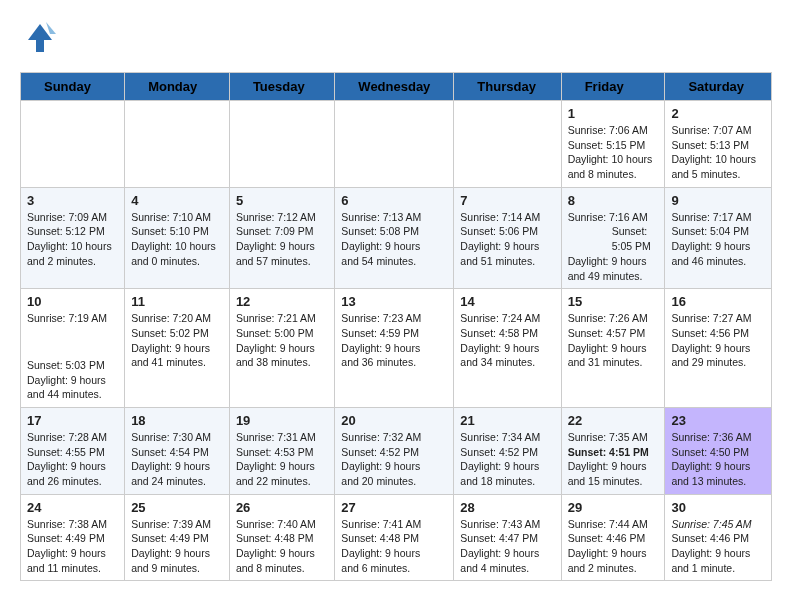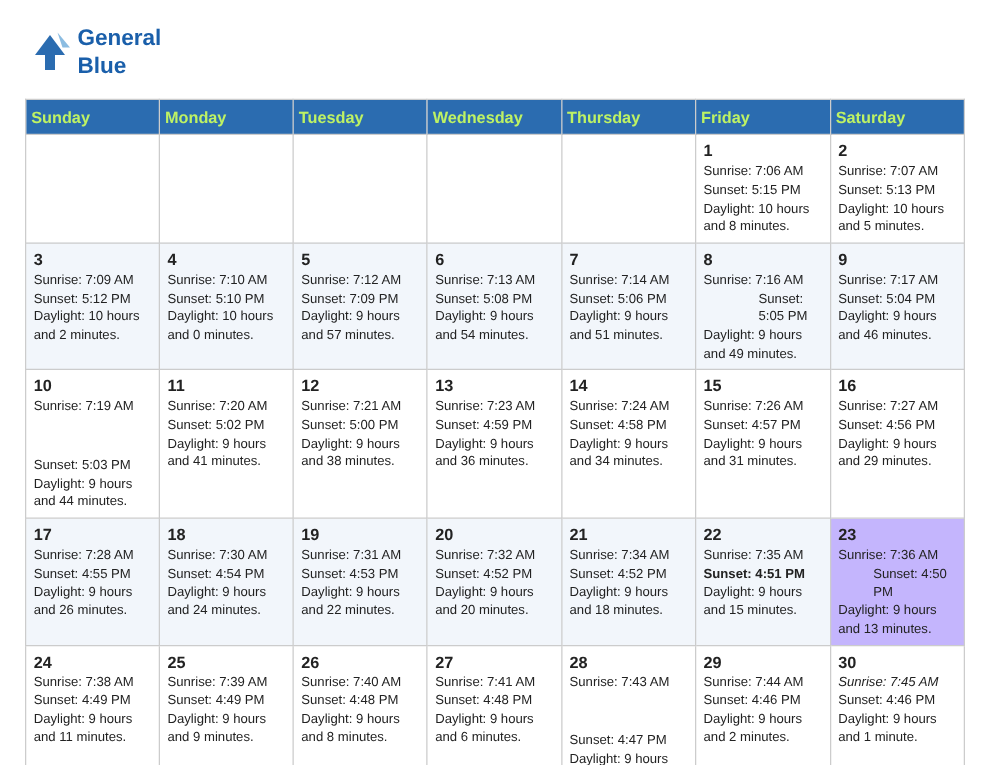--- a/index.html
+++ b/index.html
@@ -44,24 +44,24 @@
     .location {
       font-size: 16px;
       color: #555;
     }
     .calendar {
       width: 100%;
       border-collapse: collapse;
     }
     .calendar th {
       background: #2b6cb0;
-      color: #bef264;
+      color: #000000;
       font-size: 13px;
       font-weight: bold;
-      padding: 6px 4px;
+      padding: 6px 23px;
       text-align: left;
       border: 1px solid #ccc;
     }
     .calendar td {
       vertical-align: top;
       padding: 5px 6px;
       border: 1px solid #ccc;
       font-size: 10.5px;
       color: #222;
       width: 108px;
@@ -83,24 +83,20 @@
   </style>
 </head>
 <body>
 
 <div class="header">
   <div class="logo">
     <svg class="logo-icon" viewBox="0 0 36 36">
       <polygon points="20,4 32,20 24,20 24,32 16,32 16,20 8,20" fill="#2b6cb0"></polygon>
       <polygon points="26,2 36,14 30,14" fill="#5a9fd4" opacity="0.7"></polygon>
     </svg>
-    <div class="logo-text">
-      <div><span>General</span></div>
-      <div><span>Blue</span></div>
-    </div>
   </div>
 </div>
 
 <table class="calendar">
   <thead>
     <tr>
     <th>Sunday</th>
         <th>Monday</th>
         <th>Tuesday</th>
         <th>Wednesday</th>
@@ -272,21 +268,21 @@
         <td style="background: rgb(242, 246, 251);">
           <span class="day-num">22</span>
           <span style="display: block; line-height: 1.4;">Sunrise: 7:35 AM</span>
           <span style="display: block; line-height: 1.4; font-weight: bold;">Sunset: 4:51 PM</span>
           <span style="display: block; line-height: 1.4;">Daylight: 9 hours</span>
           <span style="display: block; line-height: 1.4;">and 15 minutes.</span>
         </td>
         <td style="background: #c4b5fd;">
           <span class="day-num">23</span>
           <span style="display: block; line-height: 1.4;">Sunrise: 7:36 AM</span>
-          <span style="display: block; line-height: 1.4; margin-left: 28px;">Sunset: 4:50 PM</span>
+          <span style="display: block; line-height: 1.4;">Sunset: 4:50 PM</span>
           <span style="display: block; line-height: 1.4;">Daylight: 9 hours</span>
           <span style="display: block; line-height: 1.4;">and 13 minutes.</span>
         </td>
       </tr>
       <tr>
         <td>
           <span class="day-num">24</span>
           <span style="display: block; line-height: 1.4;">Sunrise: 7:38 AM</span>
           <span style="display: block; line-height: 1.4;">Sunset: 4:49 PM</span>
           <span style="display: block; line-height: 1.4;">Daylight: 9 hours</span>
@@ -309,21 +305,21 @@
         <td>
           <span class="day-num">27</span>
           <span style="display: block; line-height: 1.4;">Sunrise: 7:41 AM</span>
           <span style="display: block; line-height: 1.4;">Sunset: 4:48 PM</span>
           <span style="display: block; line-height: 1.4;">Daylight: 9 hours</span>
           <span style="display: block; line-height: 1.4;">and 6 minutes.</span>
         </td>
         <td>
           <span class="day-num">28</span>
           <span style="display: block; line-height: 1.4;">Sunrise: 7:43 AM</span>
-          <span style="display: block; line-height: 1.4; margin-top: 32px;">Sunset: 4:47 PM</span>
+          <span style="display: block; line-height: 1.4;">Sunset: 4:47 PM</span>
           <span style="display: block; line-height: 1.4;">Daylight: 9 hours</span>
           <span style="display: block; line-height: 1.4;">and 4 minutes.</span>
         </td>
         <td>
           <span class="day-num">29</span>
           <span style="display: block; line-height: 1.4;">Sunrise: 7:44 AM</span>
           <span style="display: block; line-height: 1.4;">Sunset: 4:46 PM</span>
           <span style="display: block; line-height: 1.4;">Daylight: 9 hours</span>
           <span style="display: block; line-height: 1.4;">and 2 minutes.</span>
         </td>

